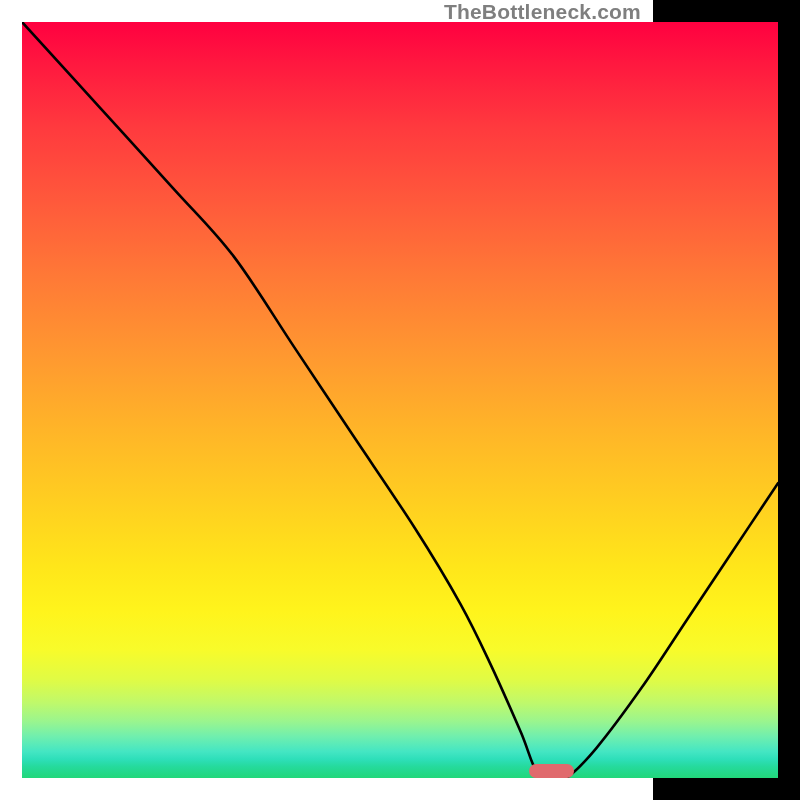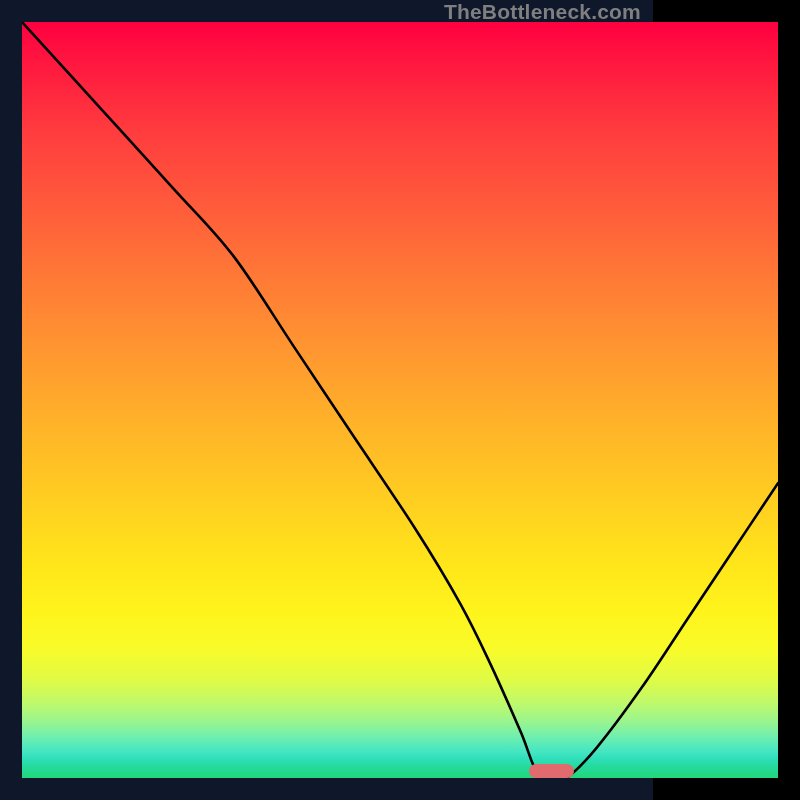--- a/index.html
+++ b/index.html
@@ -7,21 +7,21 @@
     padding: 0;
     width: 800px;
     height: 800px;
     background: #000;
     overflow: hidden;
   }
   .frame {
     position: absolute;
     left: 0; top: 0;
     width: 653px; height: 800px;
-    background: #0f172a;
+    background: #ffffff;
   }
   .plot {
     position: absolute;
     left: 22px;
     top: 22px;
     width: 756px;
     height: 756px;
     overflow: hidden;
   }
   .gradient {

